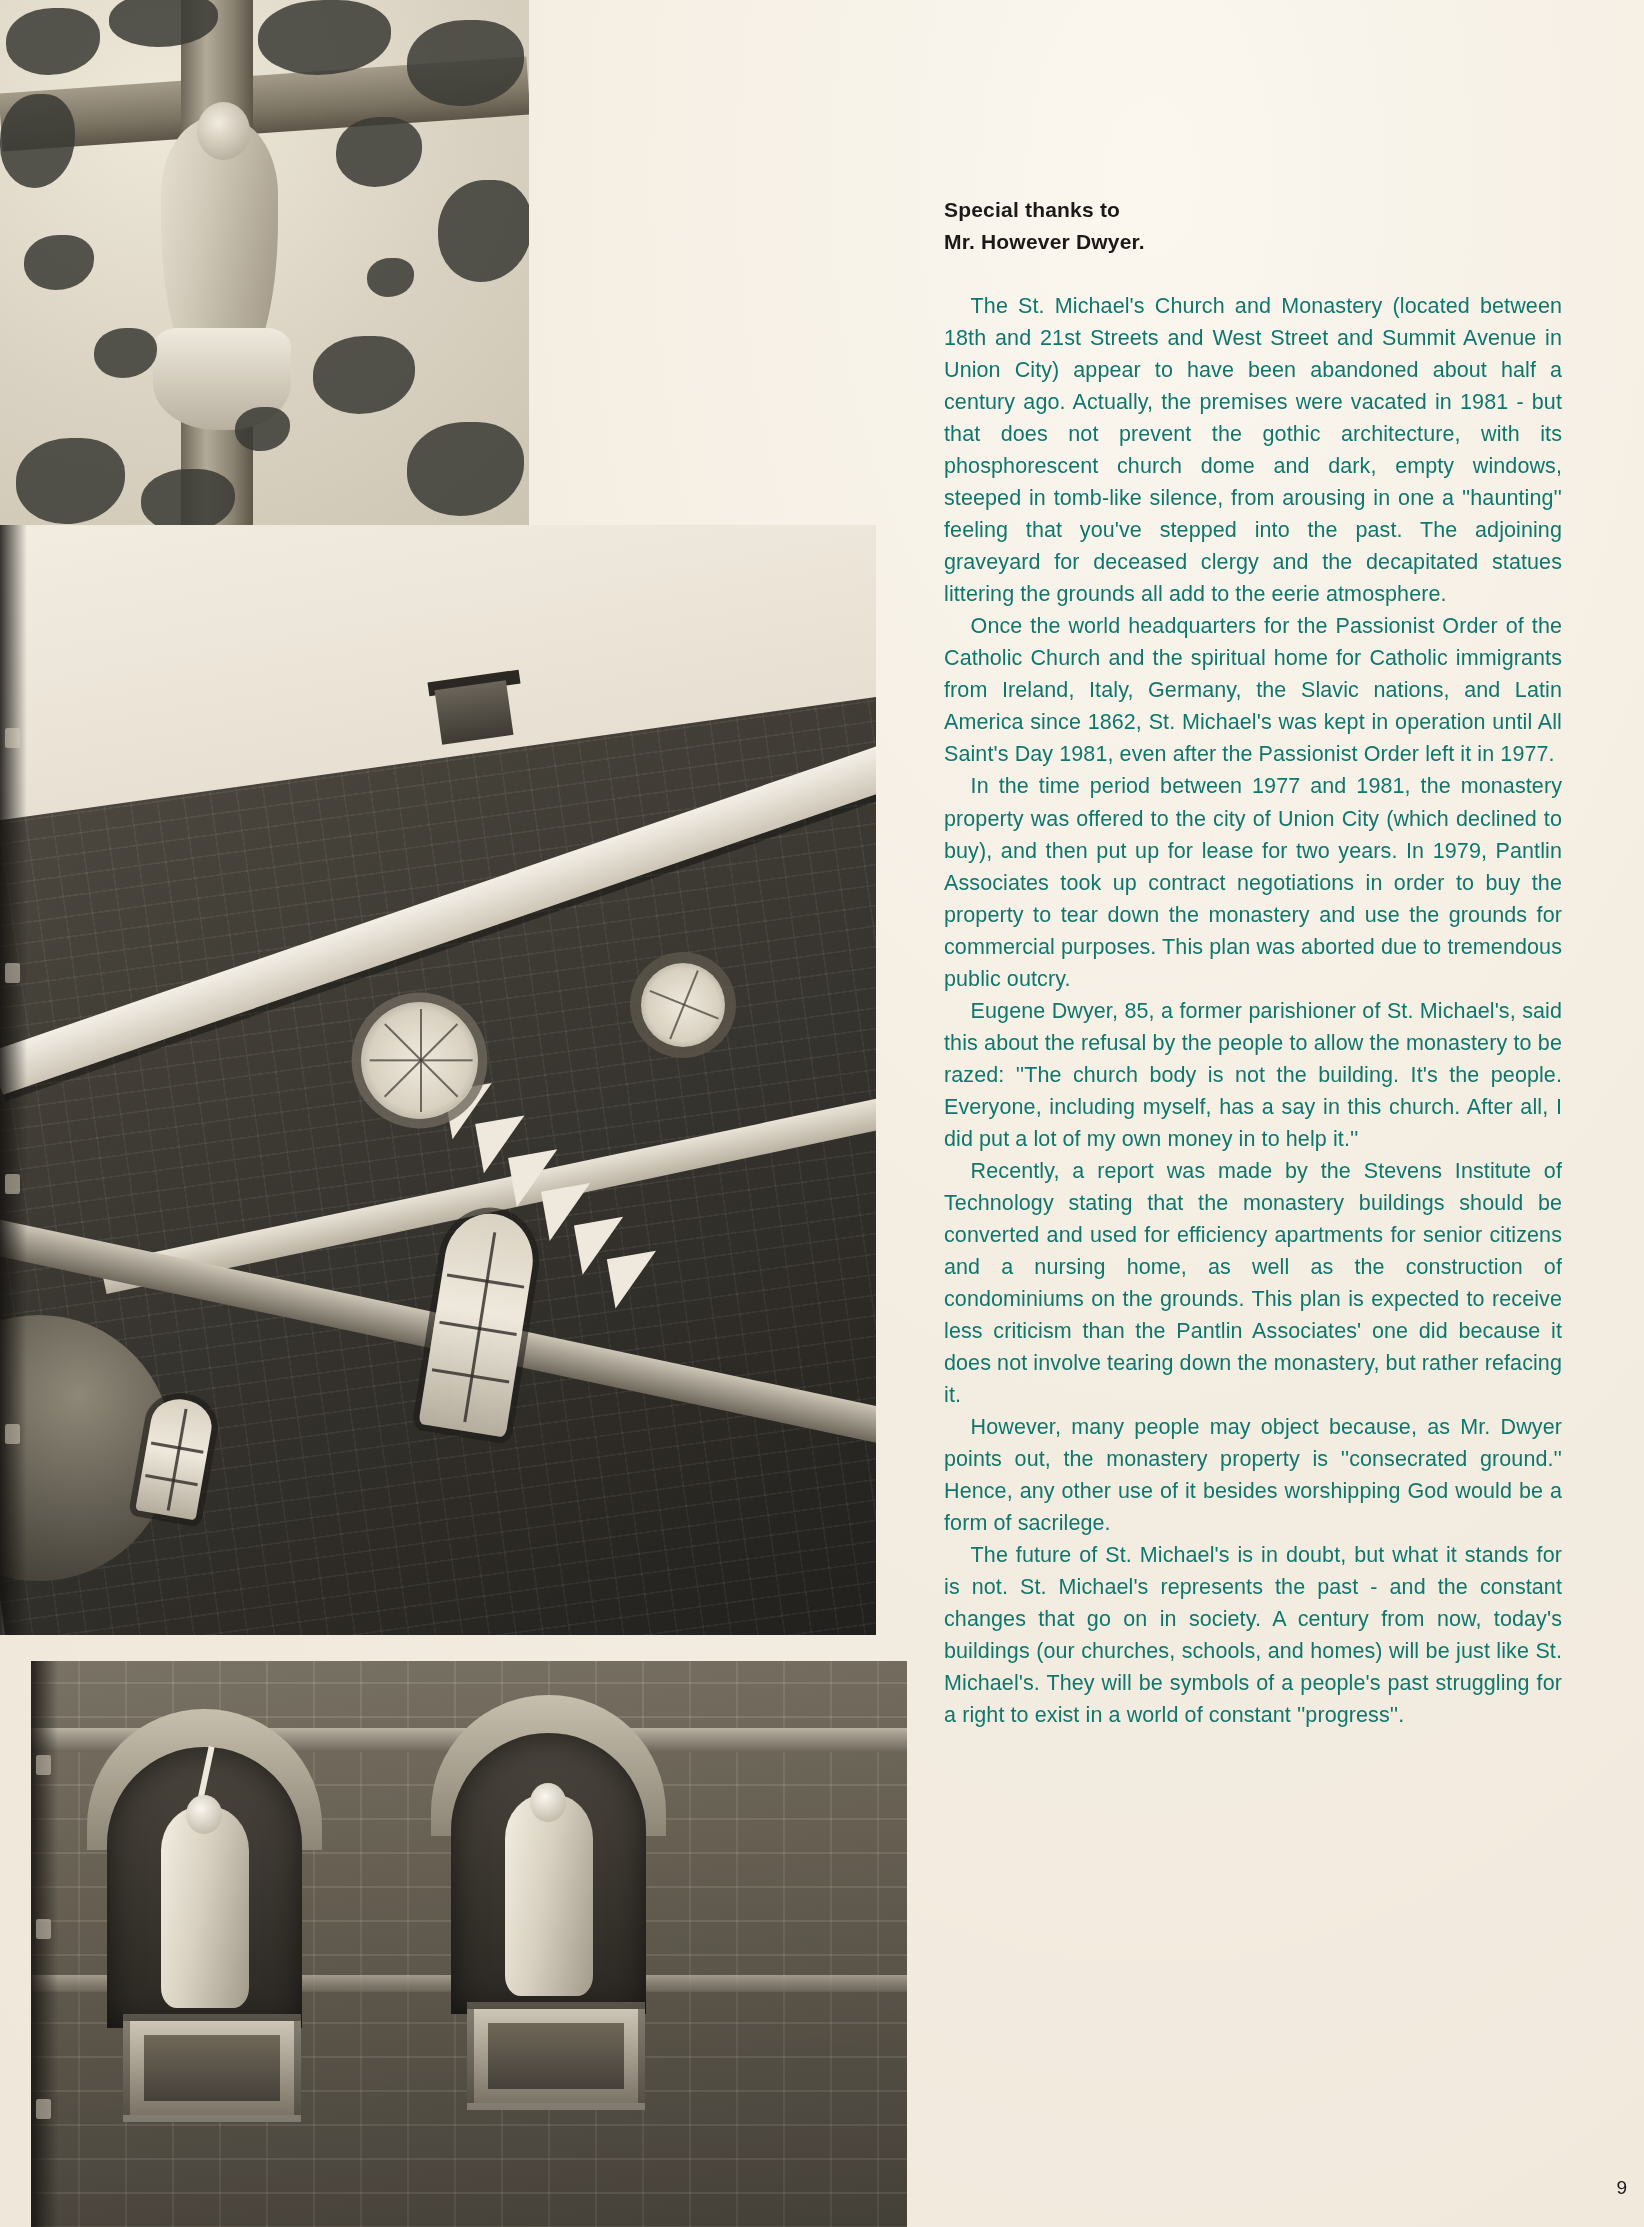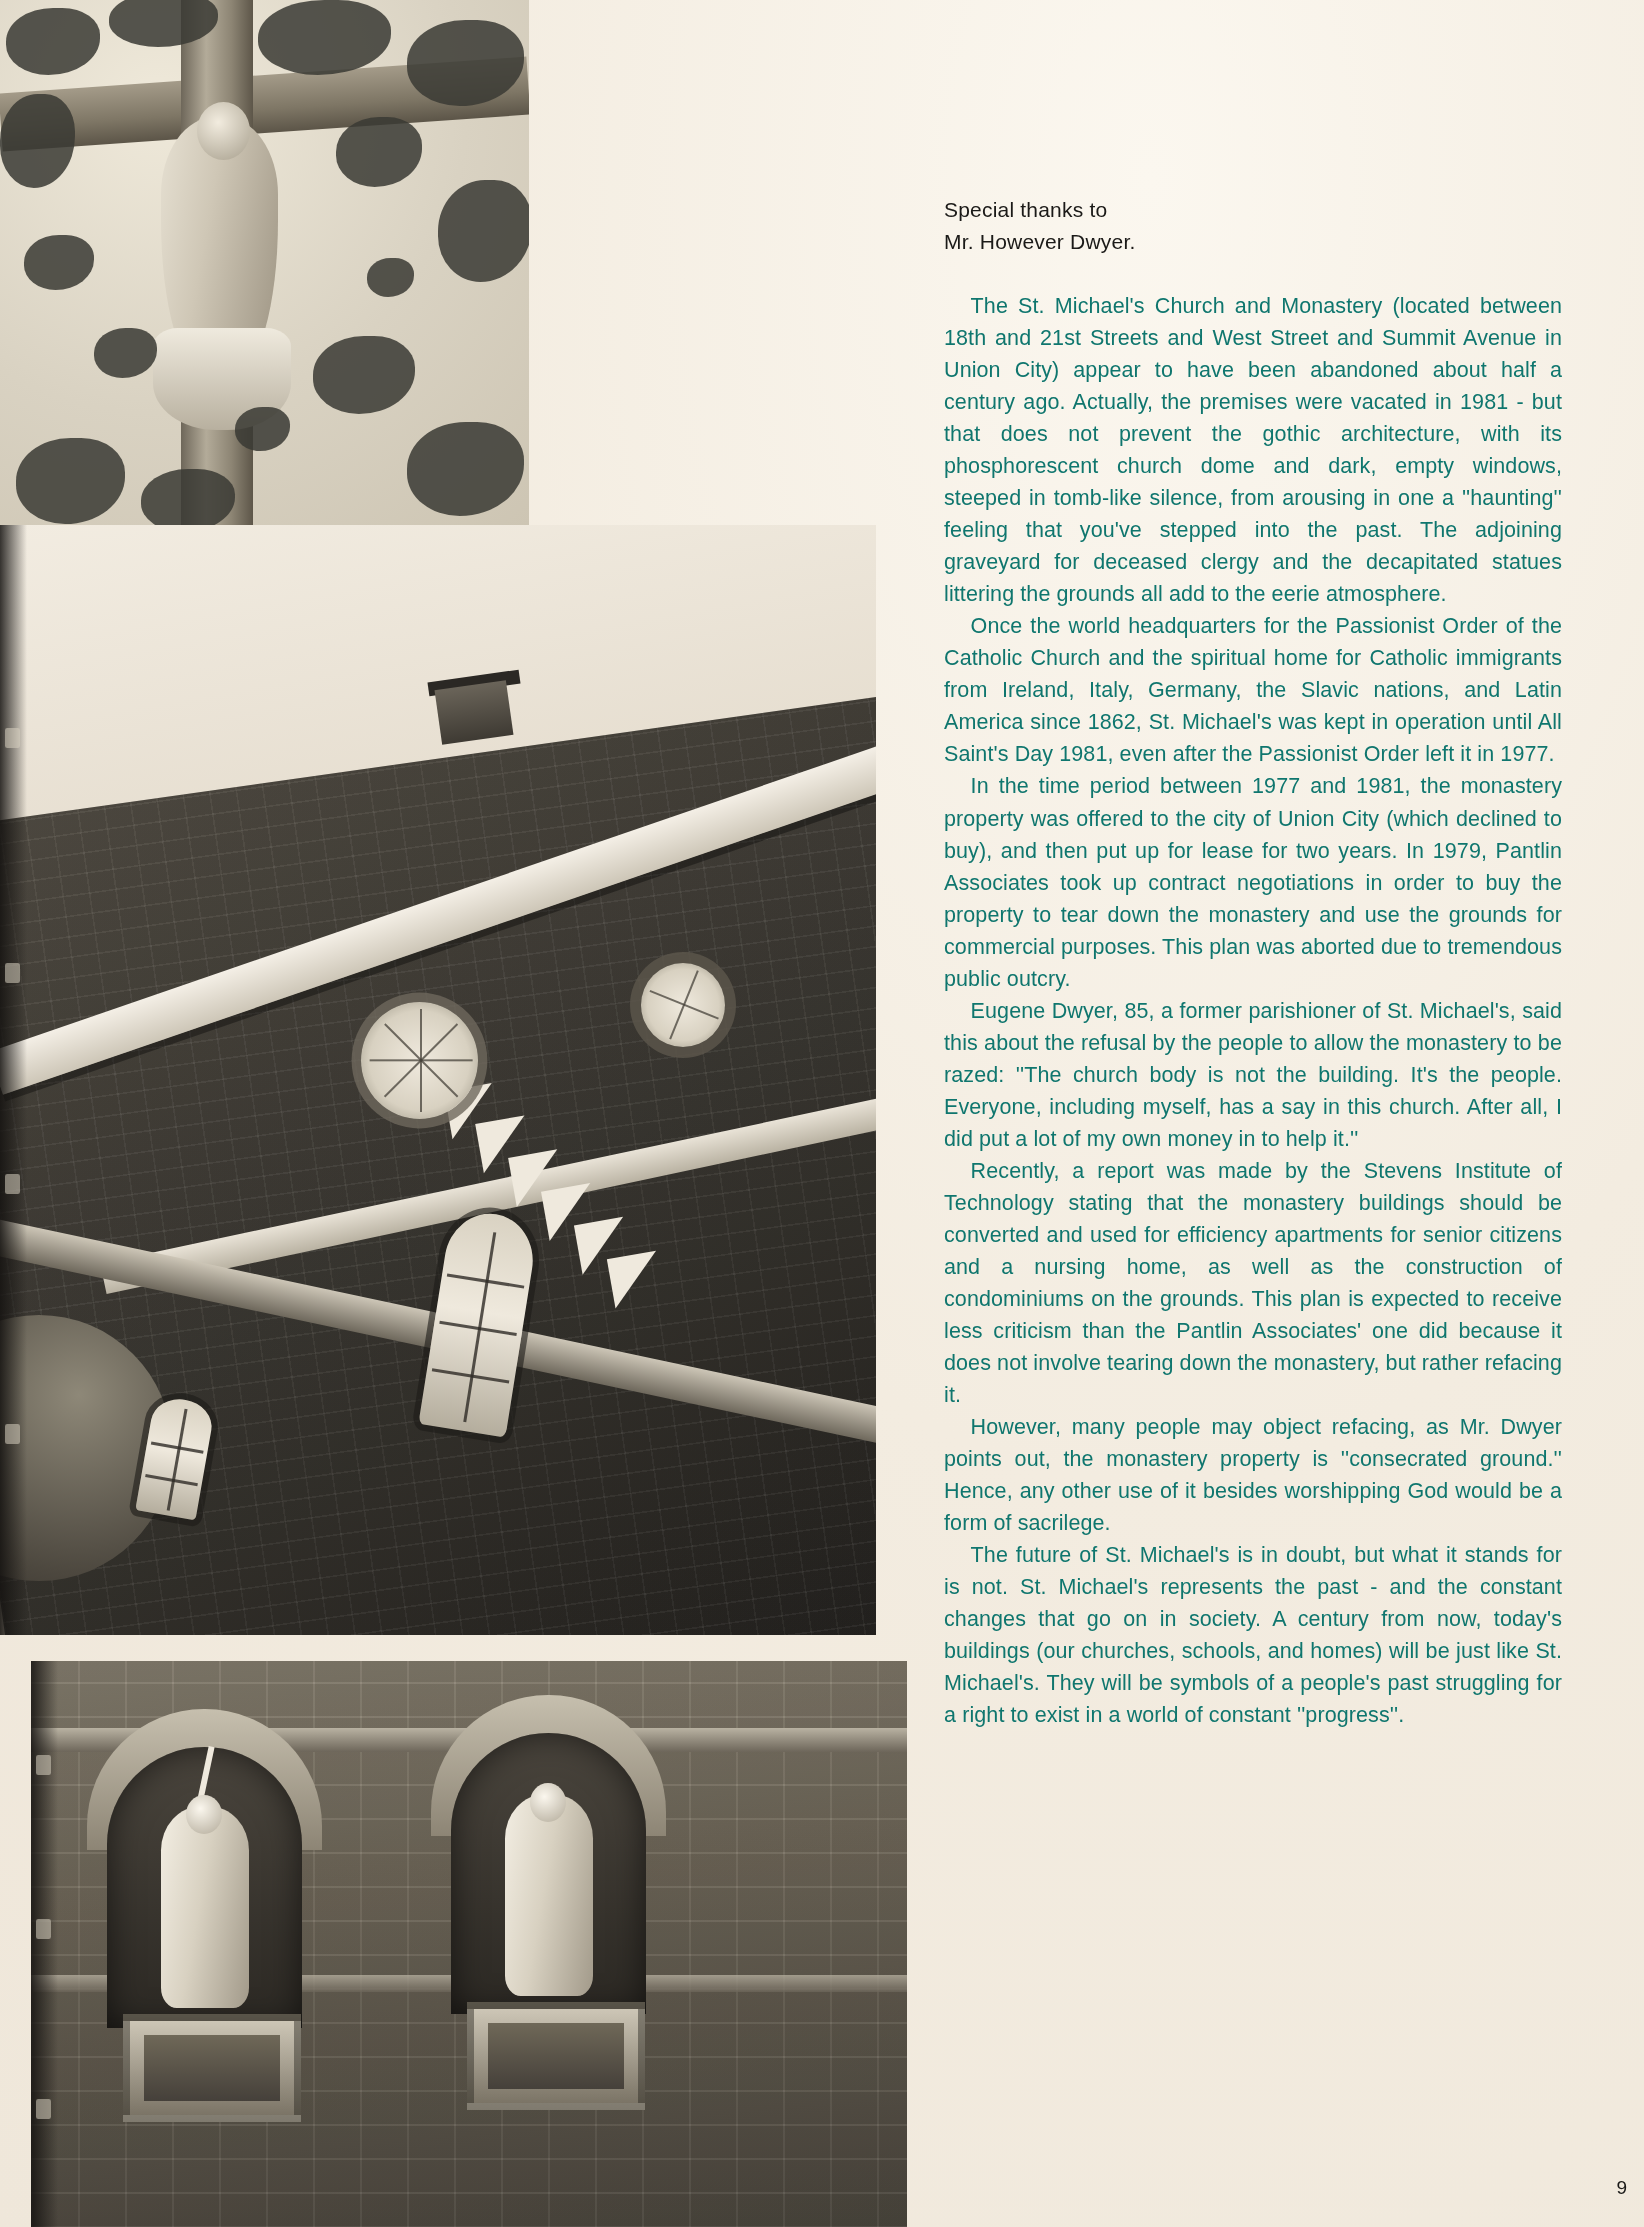--- a/index.html
+++ b/index.html
@@ -318,20 +318,21 @@
   }
   .thanks {
     font-size: 21px;
     line-height: 1.5;
     color: #1b1a18;
     margin-bottom: 33px;
     letter-spacing: 0.2px;
   }
   .thanks div {
     white-space: nowrap;
+    font-weight: bold;
   }
   .body-copy p {
     margin: 0;
     font-size: 21.5px;
     line-height: 1.49;
     color: #0f766e;
     text-align: justify;
     text-indent: 26.6px;
     letter-spacing: 0.1px;
   }
@@ -461,20 +462,20 @@
     <div class="thanks">
       <div>Special thanks to</div>
       <div>Mr. However Dwyer.</div>
     </div>
     <div class="body-copy">
       <p>The St. Michael's Church and Monastery (located between 18th and 21st Streets and West Street and Summit Avenue in Union City) appear to have been abandoned about half a century ago. Actually, the premises were vacated in 1981 - but that does not prevent the gothic architecture, with its phosphorescent church dome and dark, empty windows, steeped in tomb-like silence, from arousing in one a ''haunting'' feeling that you've stepped into the past. The adjoining graveyard for deceased clergy and the decapitated statues littering the grounds all add to the eerie atmosphere.</p>
       <p>Once the world headquarters for the Passionist Order of the Catholic Church and the spiritual home for Catholic immigrants from Ireland, Italy, Germany, the Slavic nations, and Latin America since 1862, St. Michael's was kept in operation until All Saint's Day 1981, even after the Passionist Order left it in 1977.</p>
       <p>In the time period between 1977 and 1981, the monastery property was offered to the city of Union City (which declined to buy), and then put up for lease for two years. In 1979, Pantlin Associates took up contract negotiations in order to buy the property to tear down the monastery and use the grounds for commercial purposes. This plan was aborted due to tremendous public outcry.</p>
       <p>Eugene Dwyer, 85, a former parishioner of St. Michael's, said this about the refusal by the people to allow the monastery to be razed: ''The church body is not the building. It's the people. Everyone, including myself, has a say in this church. After all, I did put a lot of my own money in to help it.''</p>
       <p>Recently, a report was made by the Stevens Institute of Technology stating that the monastery buildings should be converted and used for efficiency apartments for senior citizens and a nursing home, as well as the construction of condominiums on the grounds. This plan is expected to receive less criticism than the Pantlin Associates' one did because it does not involve tearing down the monastery, but rather refacing it.</p>
-      <p>However, many people may object refacing, as Mr. Dwyer points out, the monastery property is ''consecrated ground.'' Hence, any other use of it besides worshipping God would be a form of sacrilege.</p>
+      <p>However, many people may object because, as Mr. Dwyer points out, the monastery property is ''consecrated ground.'' Hence, any other use of it besides worshipping God would be a form of sacrilege.</p>
       <p>The future of St. Michael's is in doubt, but what it stands for is not. St. Michael's represents the past - and the constant changes that go on in society. A century from now, today's buildings (our churches, schools, and homes) will be just like St. Michael's. They will be symbols of a people's past struggling for a right to exist in a world of constant ''progress''.</p>
     </div>
   </div>
 
   <div class="page-number">9</div>
 </div>
 
 
 </body></html>

